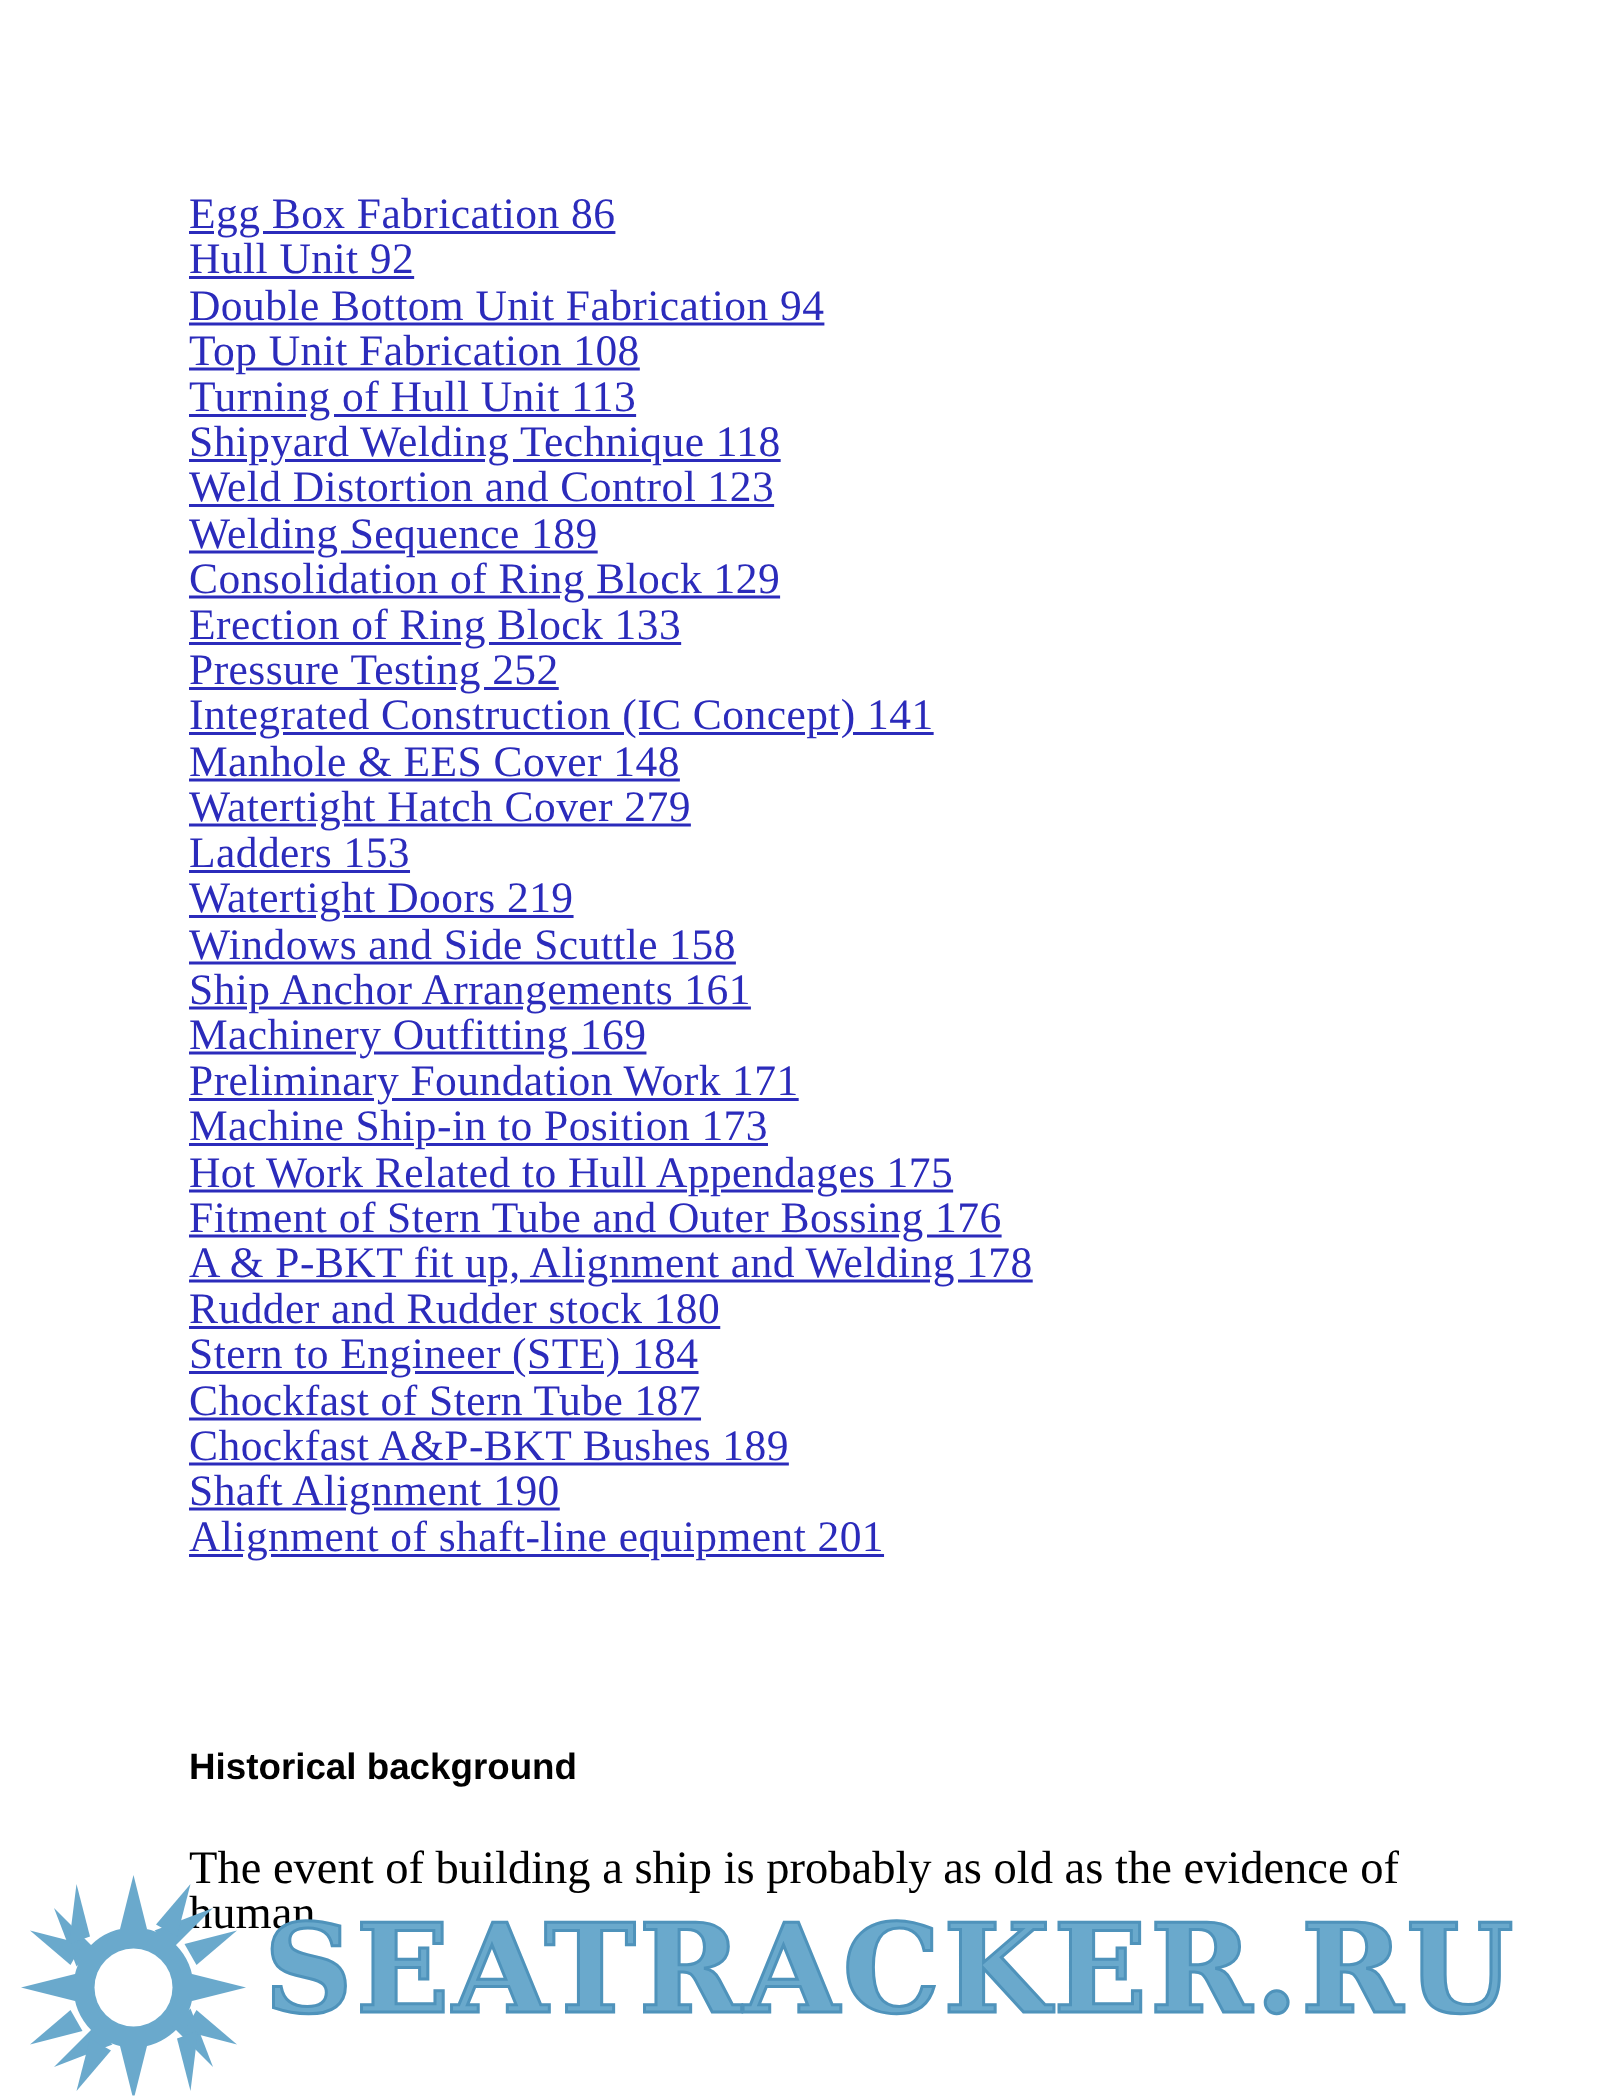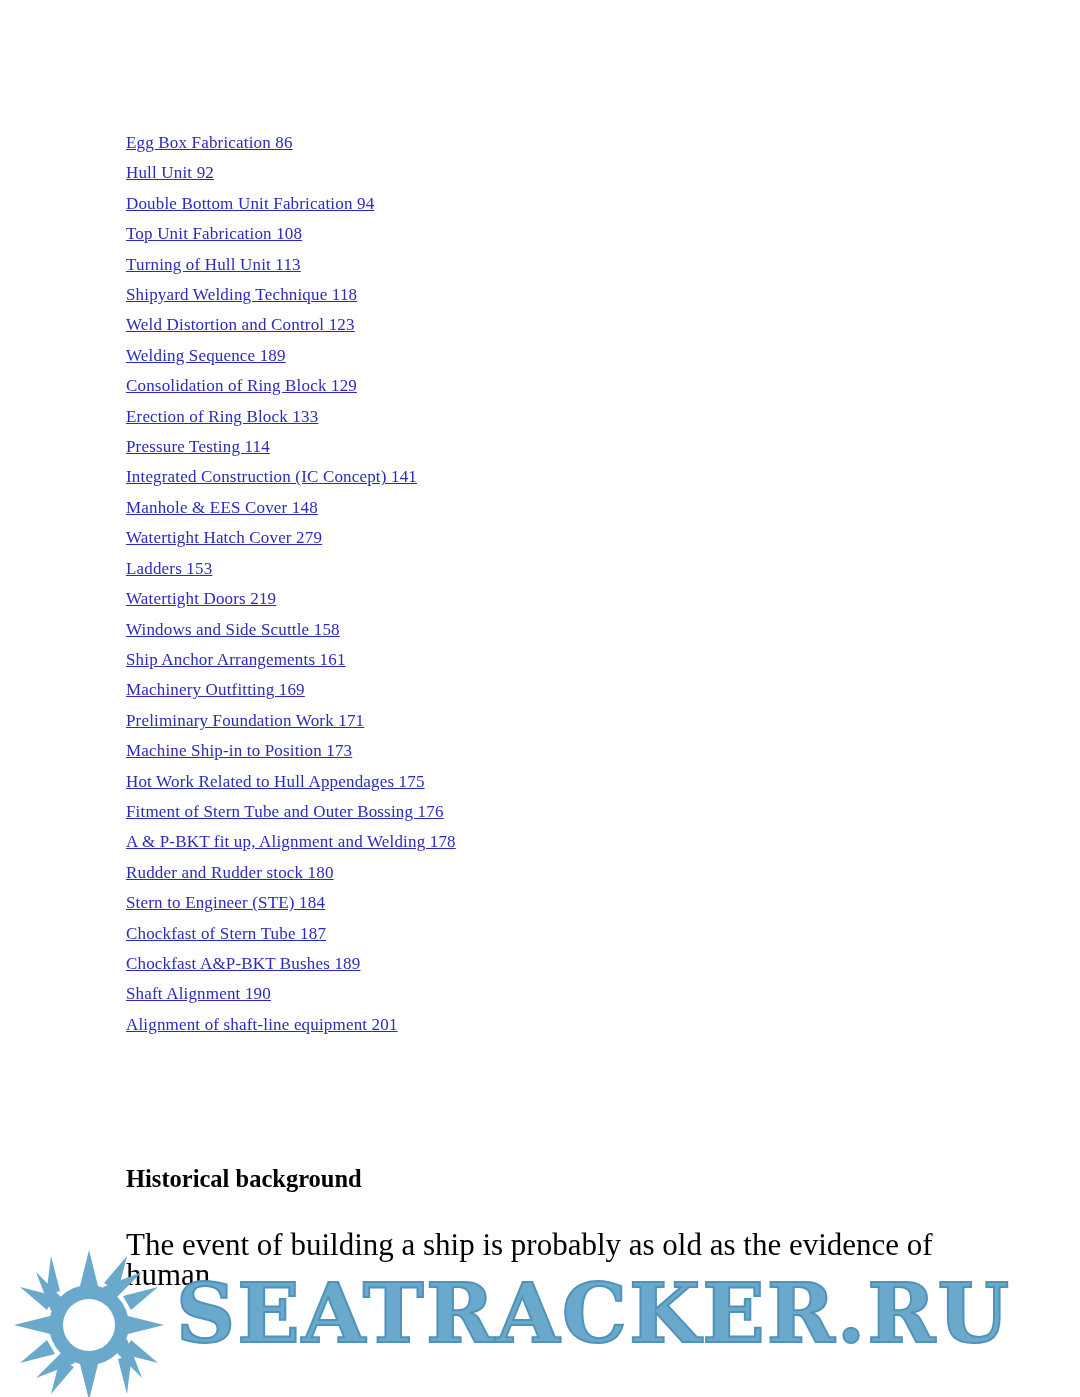--- a/index.html
+++ b/index.html
@@ -24,34 +24,34 @@
   .toc {
     position: absolute;
     left: 126px;
     top: 128px;
     width: 900px;
   }
   .toc-entry {
     display: block;
     color: #2b2bbb;
     text-decoration: underline;
-    font-size: 17px;
+    font-size: 29px;
     line-height: 30.4px;
     font-family: "Liberation Serif", serif;
     white-space: nowrap;
     letter-spacing: 0.01em;
   }
   .section-heading {
     position: absolute;
     left: 126px;
     top: 1165px;
     font-size: 24.5px;
     font-weight: bold;
     color: #000000;
-    font-family: Liberation Serif, serif;
+    font-family: Liberation Sans, sans-serif;
   }
   .body-paragraph {
     position: absolute;
     left: 126px;
     top: 1230px;
     width: 880px;
     font-size: 31px;
     line-height: 30px;
     color: #000000;
     font-family: "Liberation Serif", serif;
@@ -94,21 +94,21 @@
     <a class="toc-entry" href="#">Egg Box Fabrication 86</a>
     <a class="toc-entry" href="#">Hull Unit 92</a>
     <a class="toc-entry" href="#">Double Bottom Unit Fabrication 94</a>
     <a class="toc-entry" href="#">Top Unit Fabrication 108</a>
     <a class="toc-entry" href="#">Turning of Hull Unit 113</a>
     <a class="toc-entry" href="#">Shipyard Welding Technique 118</a>
     <a class="toc-entry" href="#">Weld Distortion and Control 123</a>
     <a class="toc-entry" href="#">Welding Sequence 189</a>
     <a class="toc-entry" href="#">Consolidation of Ring Block 129</a>
     <a class="toc-entry" href="#">Erection of Ring Block 133</a>
-    <a class="toc-entry" href="#">Pressure Testing 114</a>
+    <a class="toc-entry" href="#">Pressure Testing 252</a>
     <a class="toc-entry" href="#">Integrated Construction (IC Concept) 141</a>
     <a class="toc-entry" href="#">Manhole &amp; EES Cover 148</a>
     <a class="toc-entry" href="#">Watertight Hatch Cover 279</a>
     <a class="toc-entry" href="#">Ladders 153</a>
     <a class="toc-entry" href="#">Watertight Doors 219</a>
     <a class="toc-entry" href="#">Windows and Side Scuttle 158</a>
     <a class="toc-entry" href="#">Ship Anchor Arrangements 161</a>
     <a class="toc-entry" href="#">Machinery Outfitting 169</a>
     <a class="toc-entry" href="#">Preliminary Foundation Work 171</a>
     <a class="toc-entry" href="#">Machine Ship-in to Position 173</a>

